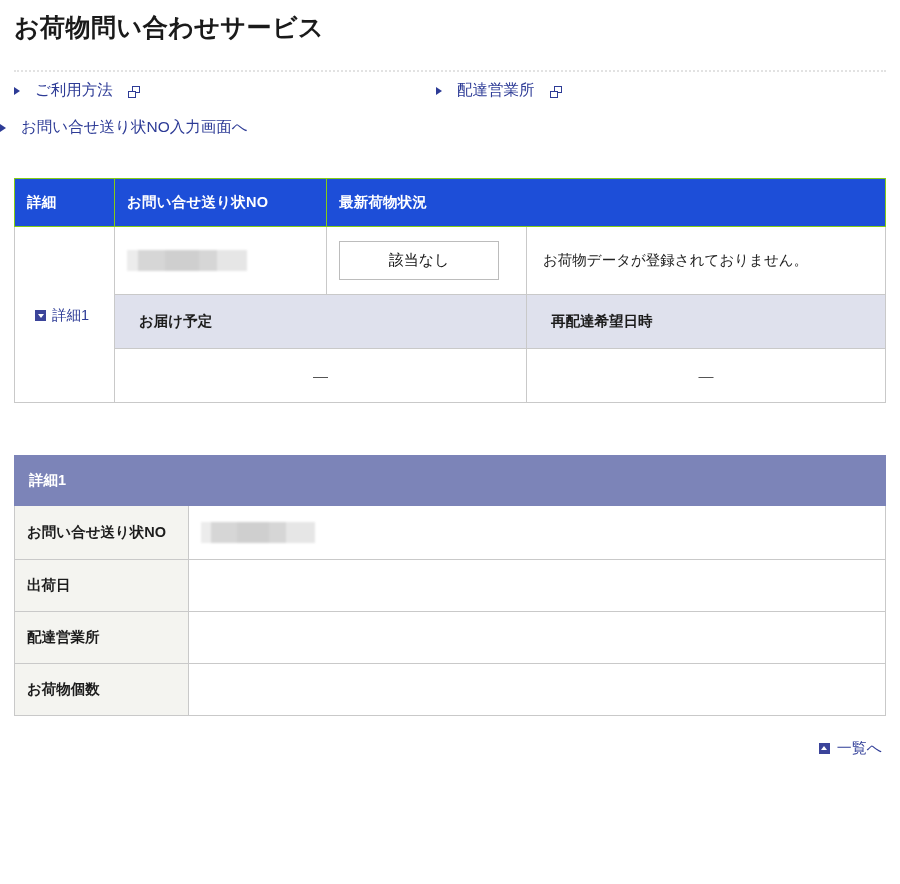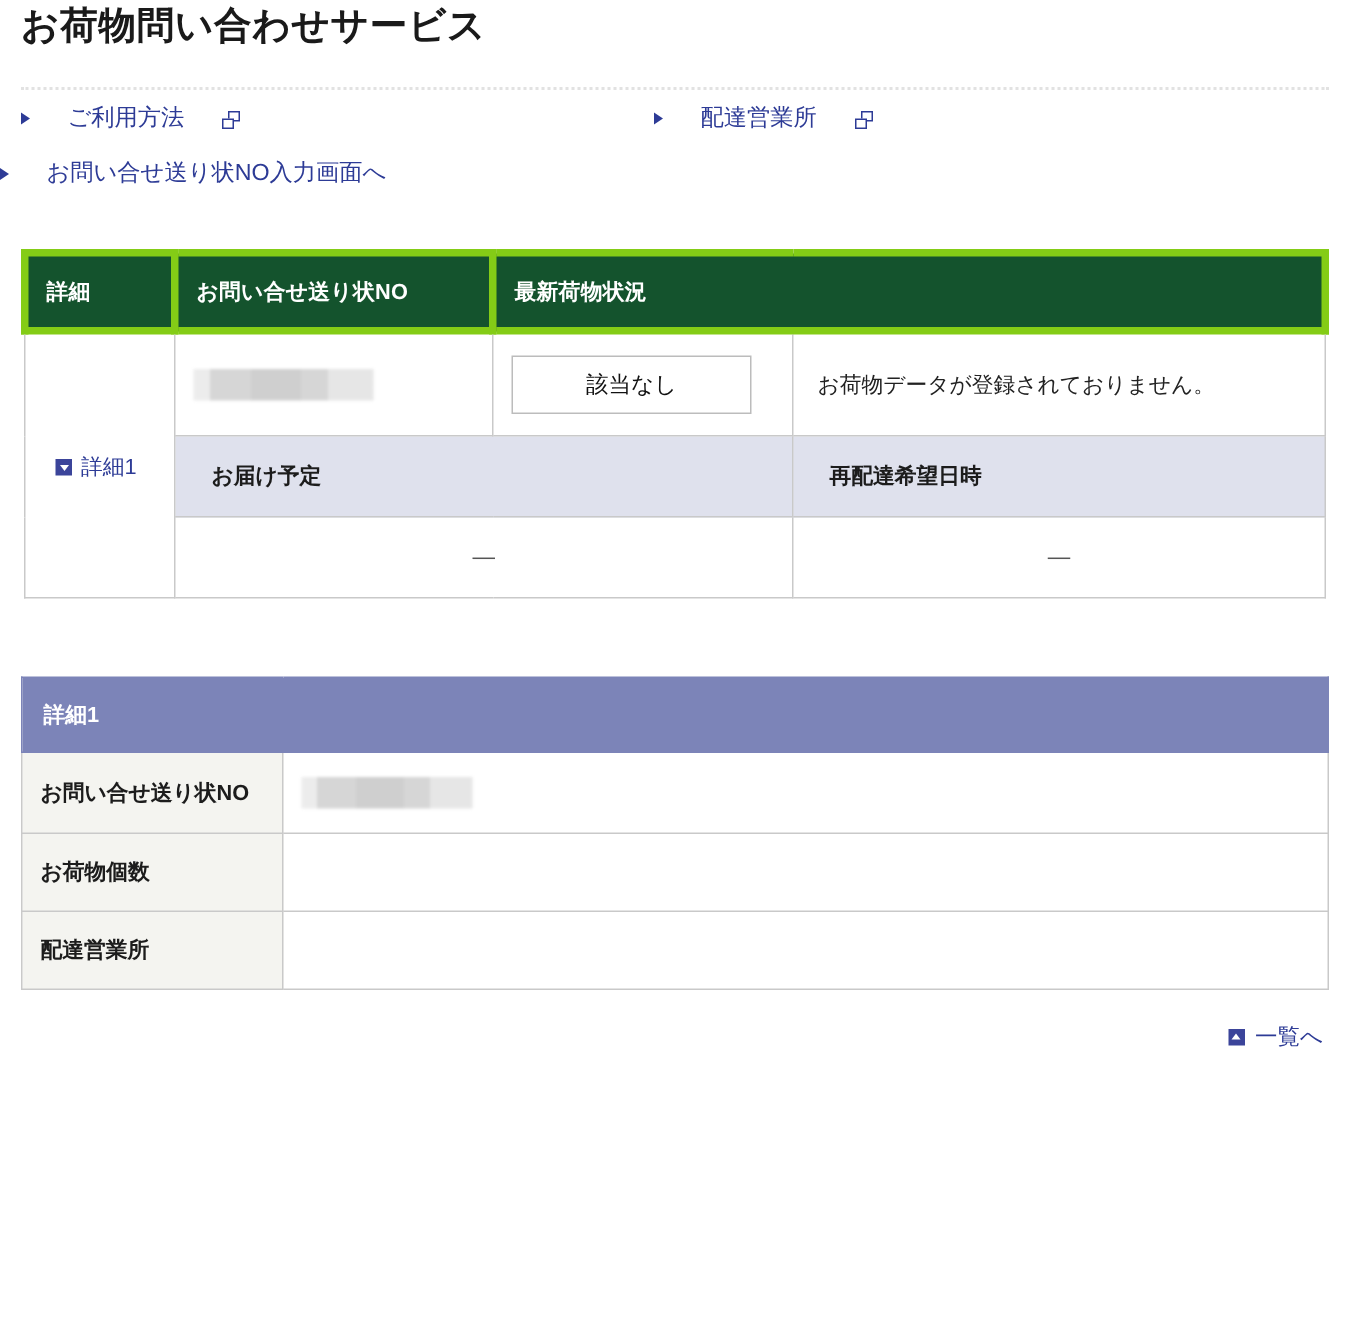--- a/index.html
+++ b/index.html
@@ -13,21 +13,22 @@
     height: 884px;
     font-family: "Liberation Sans", "DejaVu Sans", sans-serif;
     color: #222222;
     -webkit-font-smoothing: antialiased;
     overflow: hidden;
     position: relative;
   }
 
   
   .page-header {
-    padding: 2px 0 0 14px;
+    padding: 14px 0 0 14px;
+    font-family: Liberation Mono, monospace;
   }
   .page-title {
     font-size: 25px;
     font-weight: bold;
     letter-spacing: 0.5px;
     color: #1a1a1a;
     margin: 0;
     line-height: 1.25;
   }
   .title-divider {
@@ -50,21 +51,21 @@
   
   .link-grid { display: block; padding: 0; }
   .link-row {
     display: flex;
     height: 37px;
     align-items: center;
   }
   .link-item {
     display: flex;
     align-items: center;
-    gap: 22px;
+    gap: 12px;
     text-decoration: none;
     color: #2d3b96;
     font-size: 15.5px;
     white-space: nowrap;
   }
   .link-col-left  { width: 436px; padding-left: 14px; box-sizing: border-box; }
   .link-col-right { padding-left: 0px; }
 
   .tri-bullet {
     width: 0; height: 0;
@@ -106,27 +107,27 @@
   }
   .tbl td, .tbl th {
     border: 1px solid #c9c9c9;
     padding: 0;
     vertical-align: middle;
   }
 
   
   #tracking-table { margin-top: 32px; }
   #tracking-table th.head {
-    background: #14532d;
+    background: #1d4ed8;
     color: #ffffff;
     font-weight: bold;
     font-size: 14.5px;
     text-align: left;
     padding: 14px 12px;
-    border: 5px solid #84cc16;
+    border: 1px solid #84cc16;
     letter-spacing: 0.2px;
   }
   .c-detail   { width: 100px; }
   .c-waybill  { width: 212px; }
   .c-status   { width: 200px; }
 
   td.detail-cell {
     text-align: left;
     padding-left: 20px;
     vertical-align: middle;
@@ -343,25 +344,29 @@
     </tr>
   </thead>
   <tbody>
     <tr>
       <th class="row-label">お問い合せ送り状NO</th>
       <td class="row-value">
         <span class="redact wide"></span>
       </td>
     </tr>
     <tr>
+      <th class="row-label">出荷日</th>
+      <td class="row-value"></td>
+    </tr>
+    <tr>
+      <th class="row-label">配達営業所</th>
+      <td class="row-value"></td>
+    </tr>
+    <tr>
       <th class="row-label">お荷物個数</th>
-      <td class="row-value"></td>
-    </tr>
-    <tr>
-      <th class="row-label">配達営業所</th>
       <td class="row-value"></td>
     </tr>
   </tbody>
 </table>
 
 <div class="footer-links">
   <a class="back-link" href="#">
     <span class="sq-up"></span>
     <span>一覧へ</span>
   </a>

